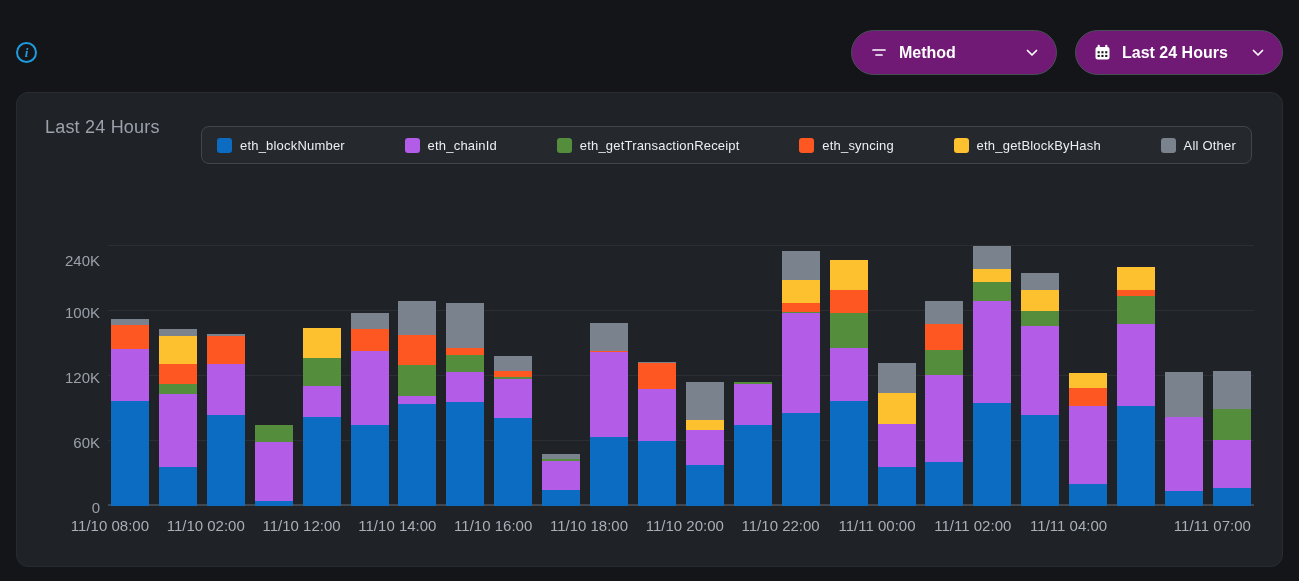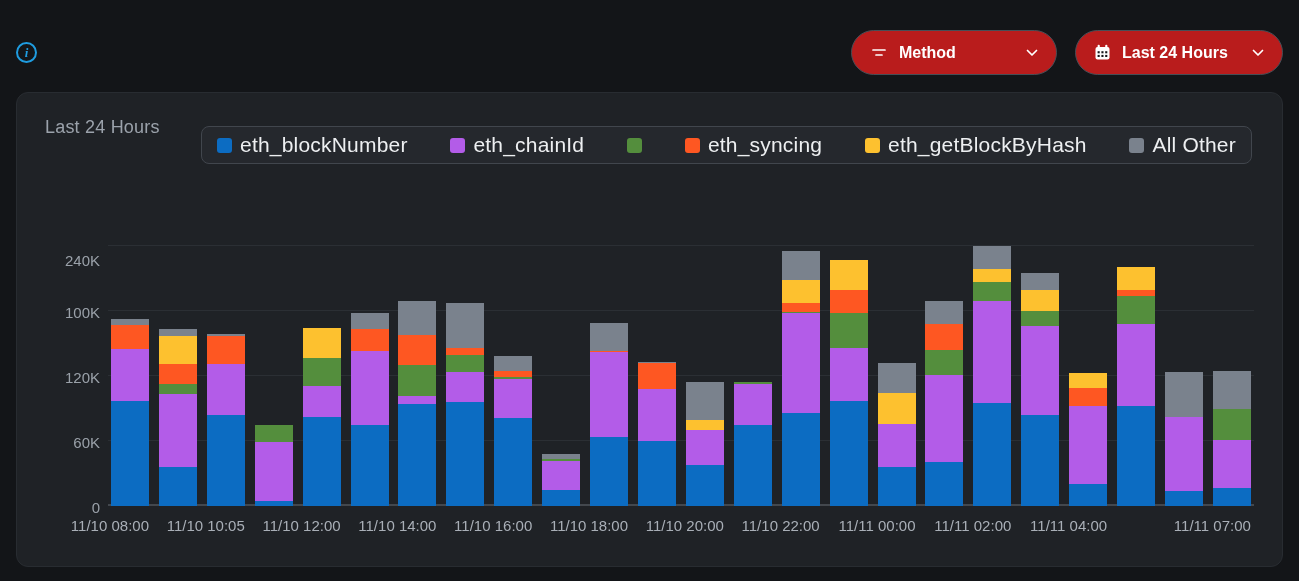--- a/index.html
+++ b/index.html
@@ -23,21 +23,21 @@
   .info-icon {
     width:21px; height:21px; border:2px solid #1f9ce0; border-radius:50%;
     color:#1f9ce0; font-size:13px; font-weight:700; font-style:italic;
     display:flex; align-items:center; justify-content:center;
     font-family:"Liberation Serif", serif; line-height:1;
   }
   .filters { margin-left:auto; display:flex; gap:18px; }
   .pill {
     display:flex; align-items:center; justify-content:space-between;
     height:45px; border-radius:23px;
-    border:1px solid #474e56; background:#b91c1c;
+    border:1px solid #474e56; background:#701a75;
     color:#fff; font-size:16px; font-weight:600;
     padding:0 18px; cursor:pointer;
     font-family:"Liberation Sans", sans-serif;
   }
   .pill .left { display:flex; align-items:center; gap:11px; }
   .pill-method { width:206px; }
   .pill-range  { width:208px; }
   .icon-svg { display:block; }
 
   
@@ -57,21 +57,21 @@
 
   
   .legend {
     position:absolute; left:184px; right:30px; top:33px; height:38px;
     background:#25282d; border:1px solid #41464d; border-radius:8px;
     display:flex; align-items:center; justify-content:space-between;
     padding:0 15px;
   }
   .legend-item { display:flex; align-items:center; gap:8px; cursor:pointer; }
   .legend-swatch { width:15px; height:15px; border-radius:3px; flex:none; }
-  .legend-label { font-size:21px; color:#edeff1; letter-spacing:.2px; white-space:nowrap; }
+  .legend-label { font-size:13px; color:#edeff1; letter-spacing:.2px; white-space:nowrap; }
 
   
   .y-axis { position:absolute; left:20px; top:0; width:63px; height:100%; }
   .y-tick {
     position:absolute; right:0; width:63px; height:20px; line-height:20px;
     text-align:right; font-size:15px; color:#9aa1a9;
   }
   .plot {
     position:absolute; left:91px; right:28px; bottom:60px; height:260px;
   }
@@ -159,20 +159,21 @@
       <div class="legend-item">
         <span class="legend-swatch" style="background: rgb(12, 108, 194);"></span>
         <span class="legend-label">eth_blockNumber</span>
       </div>
       <div class="legend-item">
         <span class="legend-swatch" style="background: rgb(179, 92, 232);"></span>
         <span class="legend-label">eth_chainId</span>
       </div>
       <div class="legend-item">
         <span class="legend-swatch" style="background: rgb(84, 142, 61);"></span>
+        <span class="legend-label">eth_getTransactionReceipt</span>
       </div>
       <div class="legend-item">
         <span class="legend-swatch" style="background: rgb(254, 87, 34);"></span>
         <span class="legend-label">eth_syncing</span>
       </div>
       <div class="legend-item">
         <span class="legend-swatch" style="background: rgb(253, 193, 47);"></span>
         <span class="legend-label">eth_getBlockByHash</span>
       </div>
       <div class="legend-item">
@@ -353,21 +354,21 @@
         </div>
       </div>
   </div>
 
   <div class="x-labels" id="x-labels">
       <div class="x-cell">
         <span class="x-tick">11/10 08:00</span>
       </div>
       <div class="x-cell"></div>
       <div class="x-cell">
-        <span class="x-tick">11/10 10:05</span>
+        <span class="x-tick">11/10 02:00</span>
       </div>
       <div class="x-cell"></div>
       <div class="x-cell">
         <span class="x-tick">11/10 12:00</span>
       </div>
       <div class="x-cell"></div>
       <div class="x-cell">
         <span class="x-tick">11/10 14:00</span>
       </div>
       <div class="x-cell"></div>

